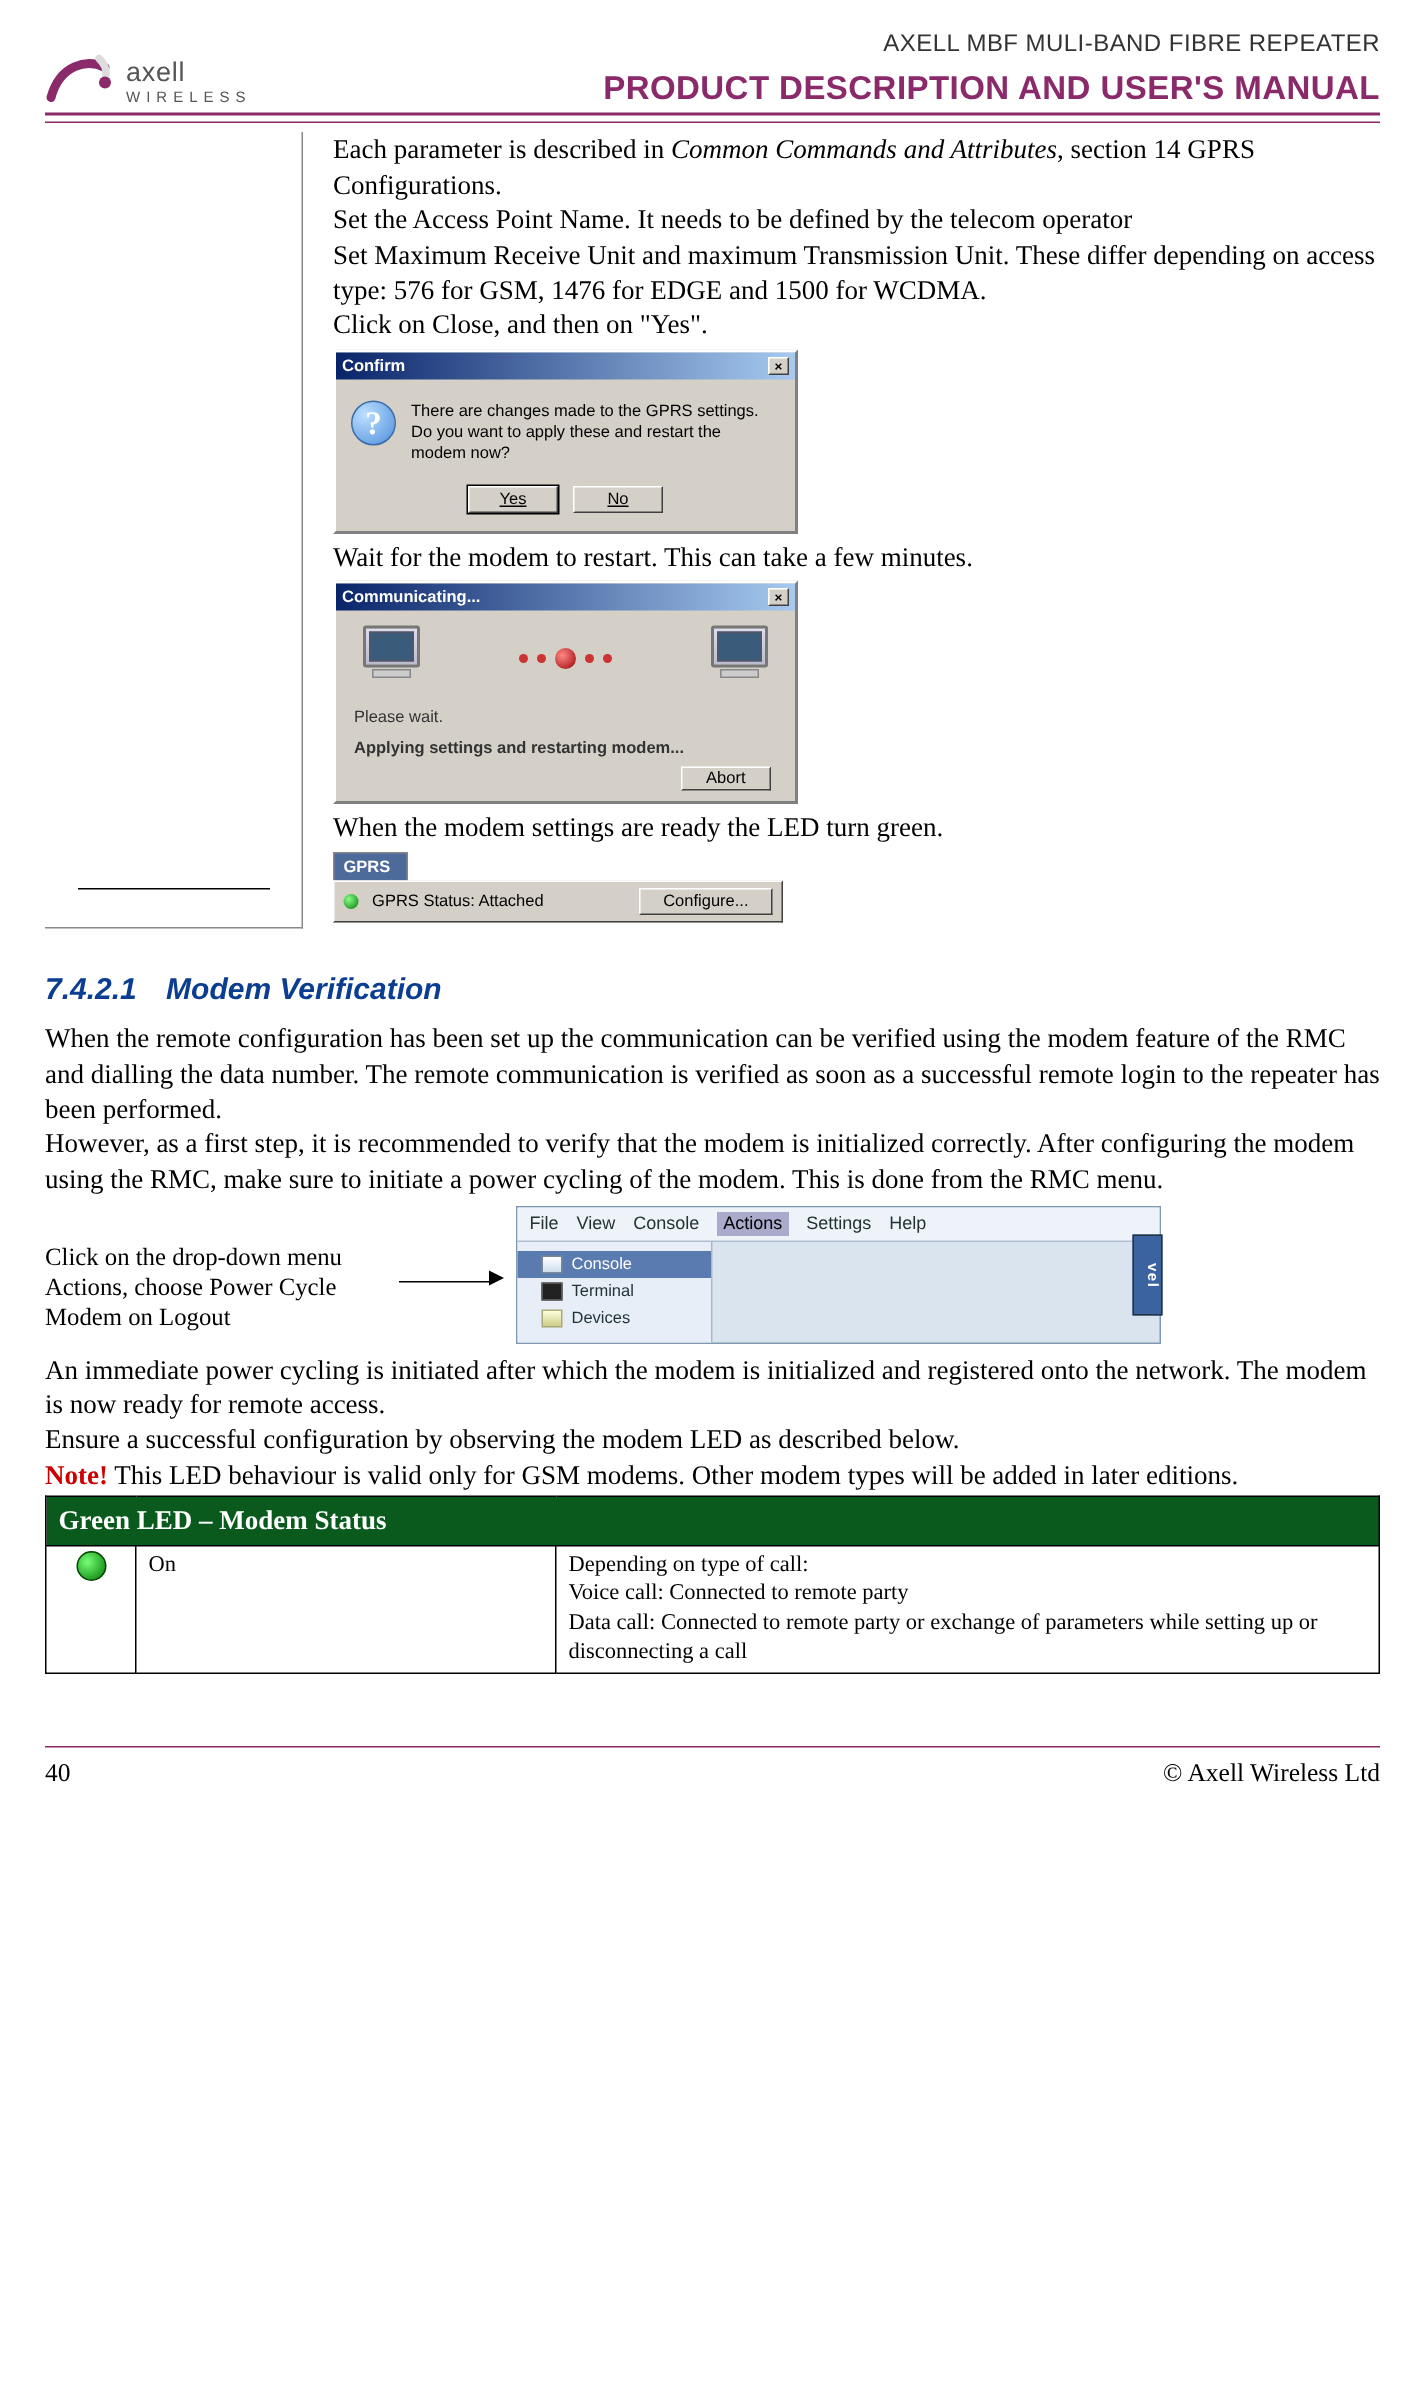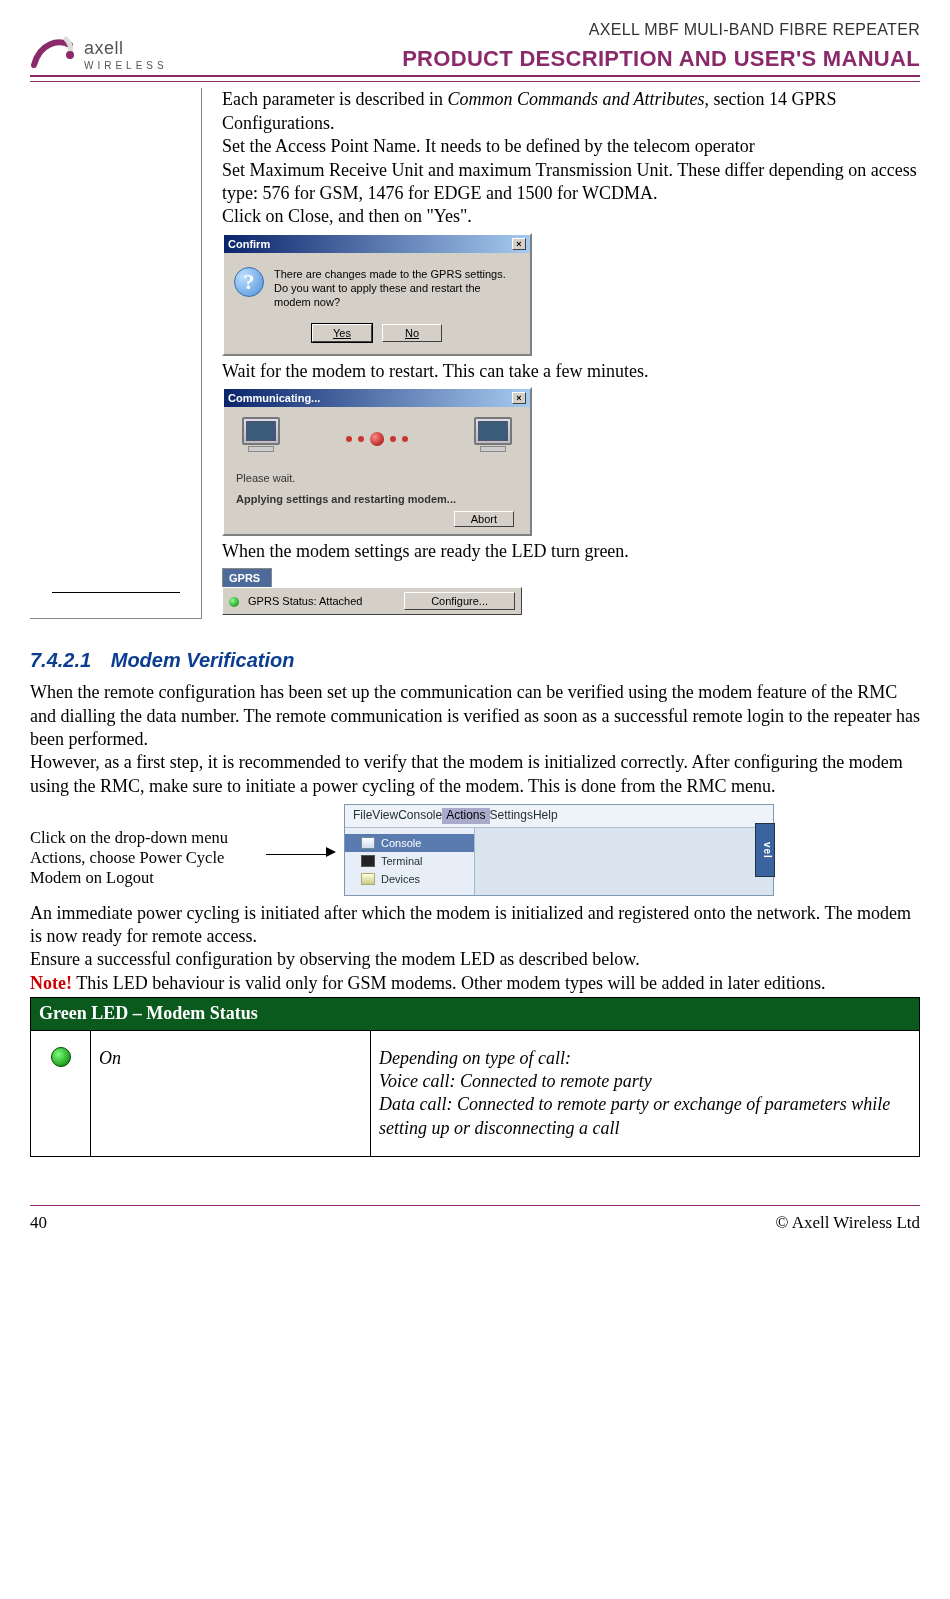--- a/index.html
+++ b/index.html
@@ -131,21 +131,21 @@
     font-size: 20px; margin: 28px 0 8px 0;
   }
   .section-h .num { margin-right: 14px; }
 
   .menu-fig { display: flex; gap: 8px; margin: 6px 0; align-items: flex-start; }
   .menu-caption { width: 228px; font-size: 16.5px; line-height: 1.2; margin-top: 24px; }
   .menu-img {
     width: 430px; font-family: Tahoma, Arial; font-size: 12px;
     border: 1px solid #7e98b6; background: #d9e4ee;
   }
-  .menubar { background: #eef3fa; display: flex; gap: 0; padding: 3px 8px; color: #233; border-bottom: 1px solid #b0c0d0; }
+  .menubar { background: #eef3fa; display: flex; gap: 12px; padding: 3px 8px; color: #233; border-bottom: 1px solid #b0c0d0; }
   .menubar .sel { background: #aac; color: #000; padding: 0 4px; }
   .menu-cols { display: flex; }
   .menu-left {
     width: 130px; background: #e7eef8; border-right: 1px solid #a8b8c8;
     padding: 6px 0;
   }
   .tree-item { display: flex; align-items: center; gap: 6px; padding: 2px 6px 2px 16px; font-size: 11px; color: #233; }
   .tree-item.sel { background: #5a7bb0; color: #fff; }
   .tree-icon {
     width: 14px; height: 12px; display: inline-block;
@@ -174,21 +174,21 @@
 
   .note-red { color: #c00; font-weight: bold; }
 
   table.led { border-collapse: collapse; width: 100%; margin-top: 2px; }
   table.led th {
     background: #0a5a1e; color: #fff; text-align: left;
     font-family: "Times New Roman", serif; font-weight: bold;
     padding: 4px 8px; font-size: 18px;
     border: 1px solid #000;
   }
-  table.led td { border: 1px solid #000; padding: 16px 8px; vertical-align: top; font-size: 18px; font-style: italic; }
+  table.led td { border: 1px solid #000; padding: 3px 8px; vertical-align: top; font-size: 15px; }
   .led-circle {
     width: 20px; height: 20px; border-radius: 50%;
     background: radial-gradient(circle at 35% 35%, #7f7, #070);
     border: 1px solid #040; display: inline-block;
   }
 
   .footer {
     border-top: 1px solid #8a2a6a;
     margin-top: 48px; padding-top: 6px;
     display: flex; justify-content: space-between;
@@ -291,21 +291,21 @@
     <div style="display:flex; align-items:flex-start; margin-left:-170px;">
       <div class="pointer"></div>
       <div style="width:42px"></div>
       <div class="gprs-panel">
         <div class="gprs-tab">GPRS</div>
         <div class="gprs-body">
           <span>
             <span class="led-dot"></span>
             <span>GPRS Status: Attached</span>
           </span>
-          <span class="winbtn" style="padding:1px 26px">Configure...</span>
+          <span class="winbtn" style="padding:1px 15px">Configure...</span>
         </div>
       </div>
     </div>
   </div>
 </div>
 
 <h3 class="section-h">
   <span class="num">7.4.2.1</span>
   <span>Modem Verification</span>
 </h3>

